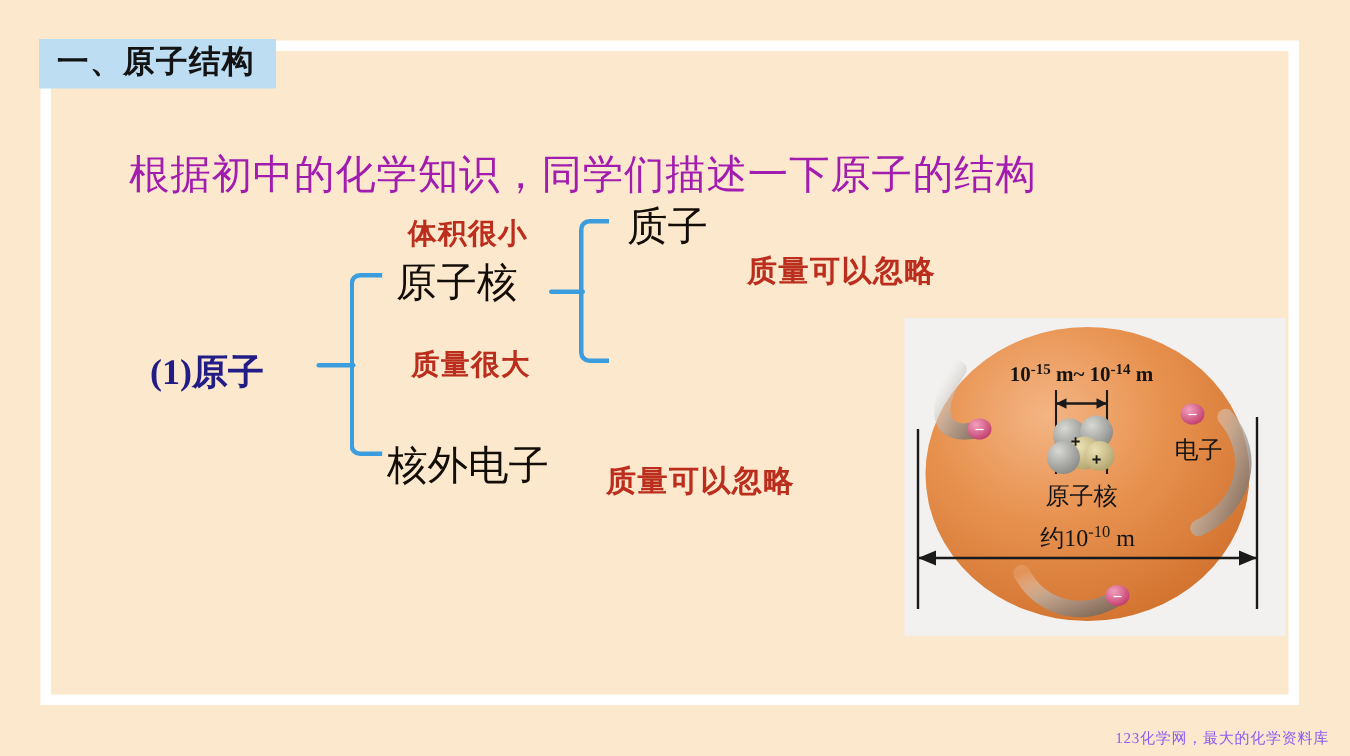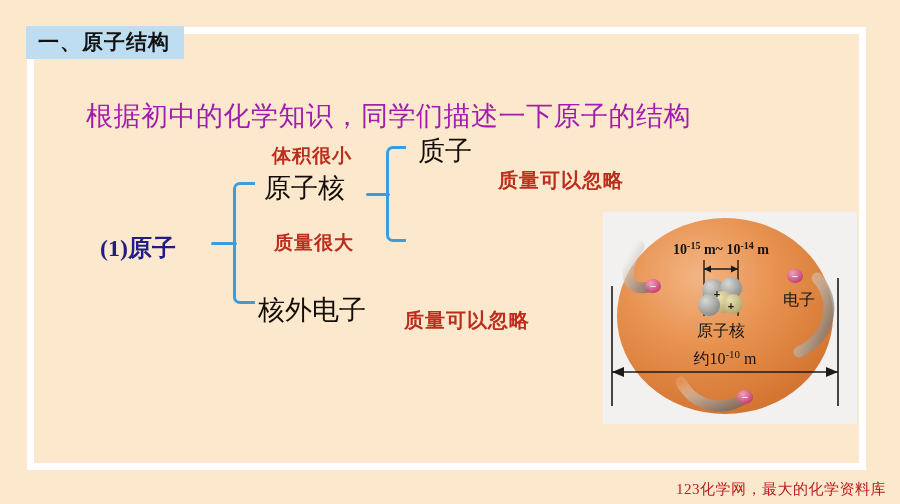--- a/index.html
+++ b/index.html
@@ -156,22 +156,22 @@
     background: #f2f1ef;
     overflow: hidden;
   }
   #atom-figure svg { display: block; }
 
   
   #watermark {
     position: absolute;
     right: 14px;
     bottom: 5px;
-    font-size: 15px;
-    color: #b91c1c;
+    font-size: 10px;
+    color: #8b5cf6;
     letter-spacing: 0.5px;
     white-space: nowrap;
     z-index: 6;
   }
 </style>
 </head>
 <body>
 
 <div id="slide">
 

